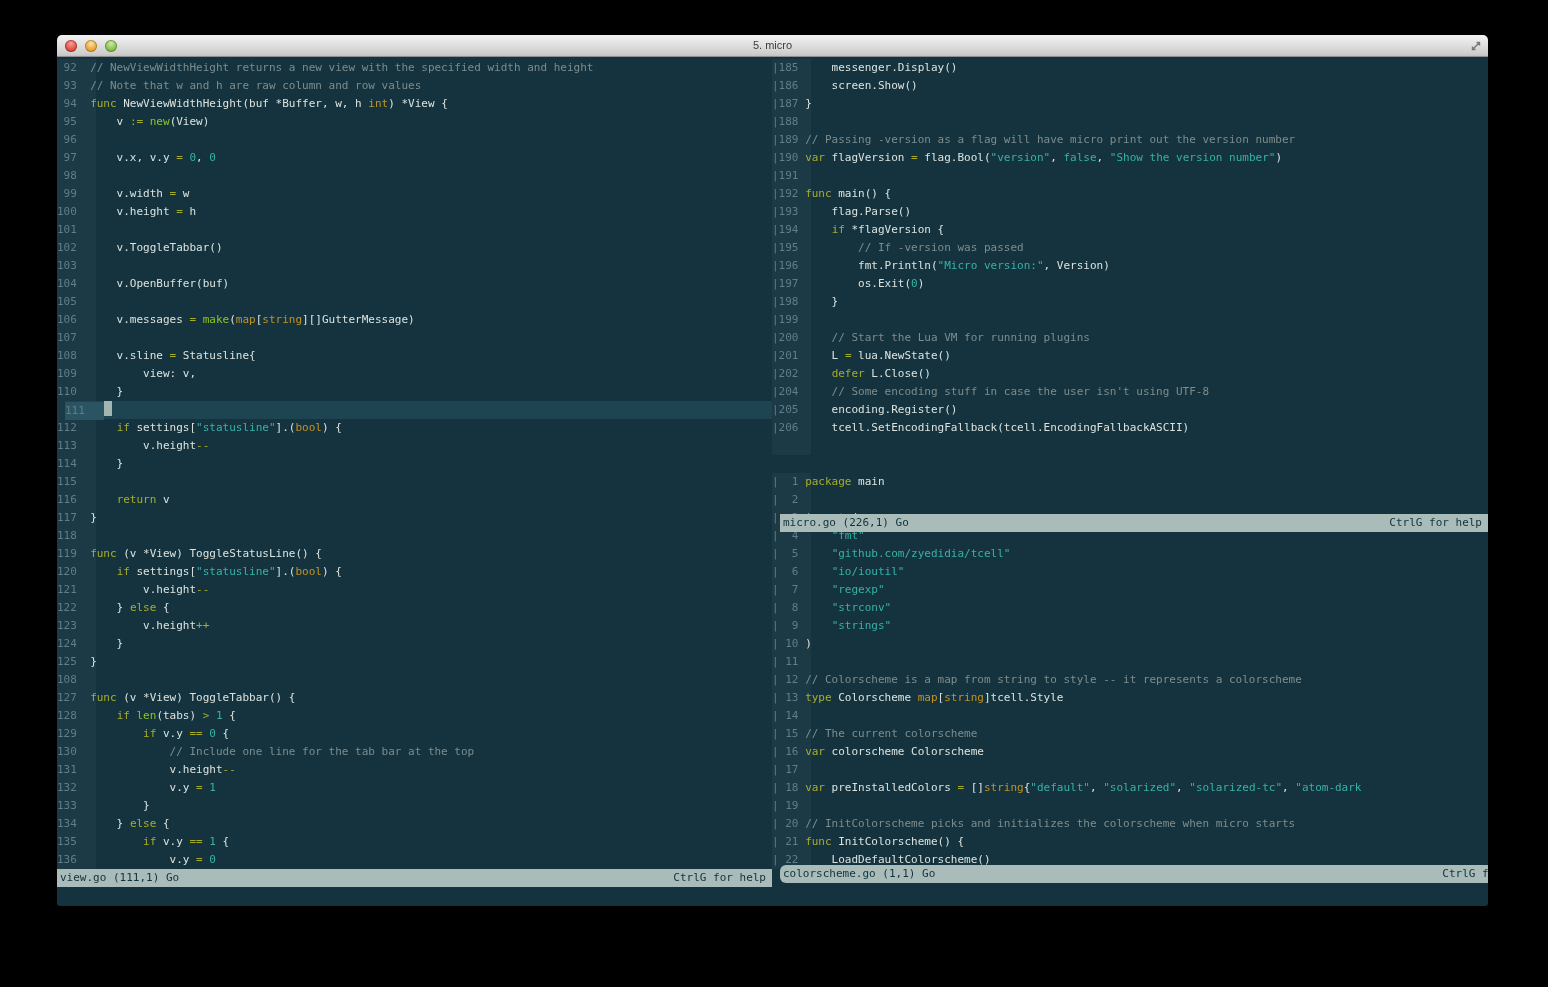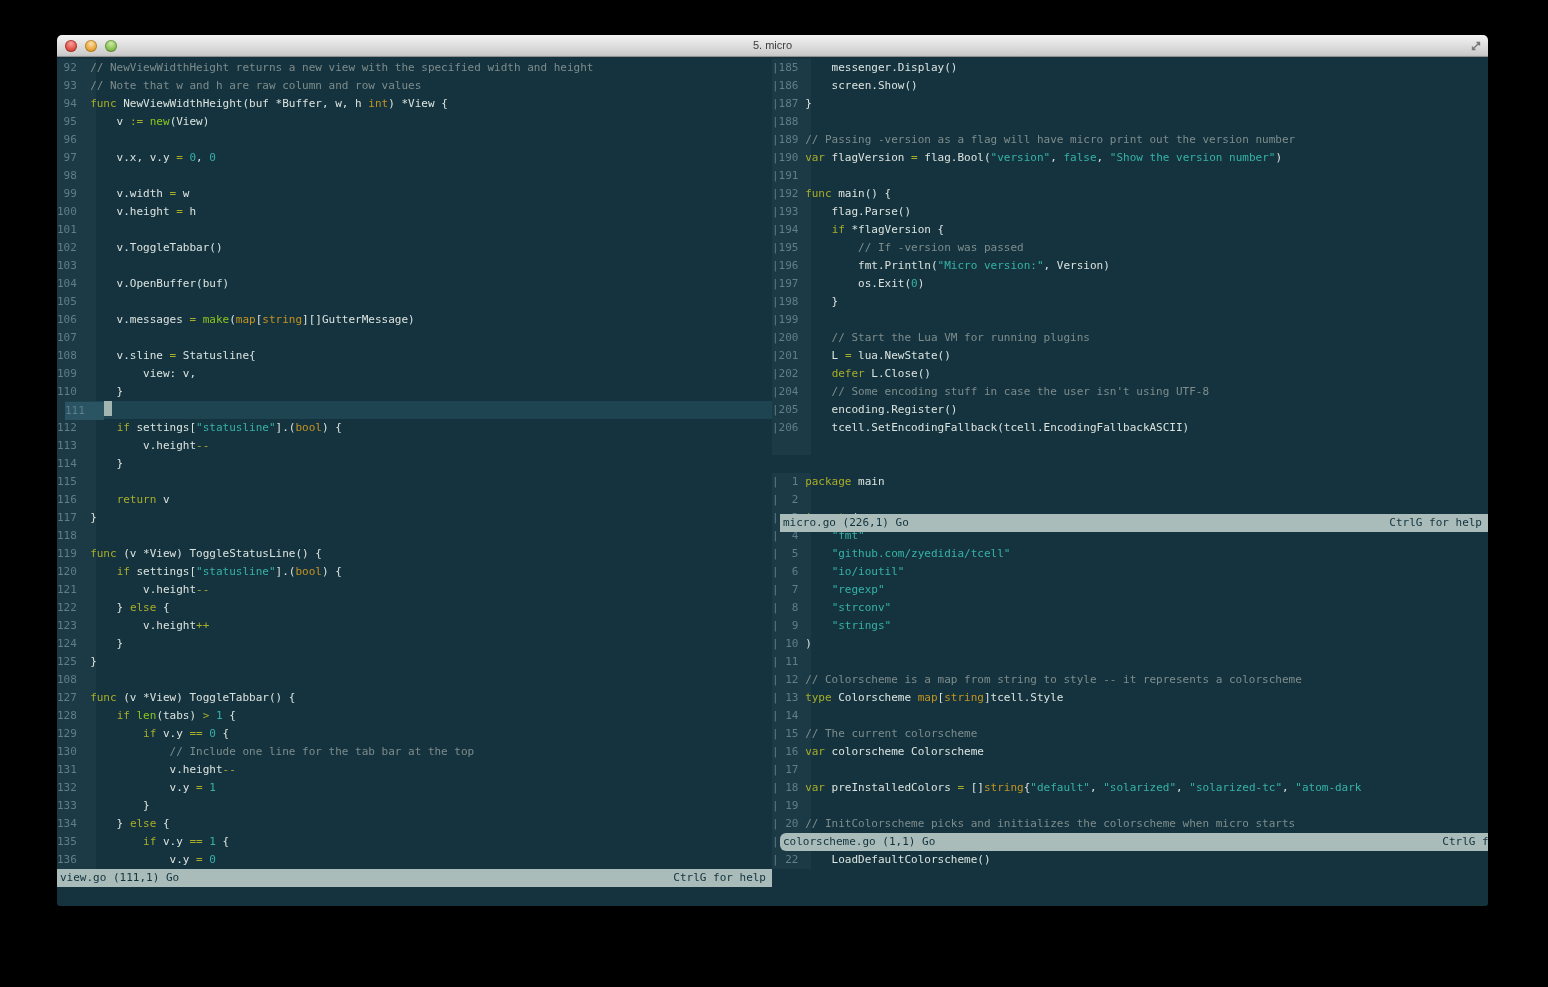--- a/index.html
+++ b/index.html
@@ -166,20 +166,20 @@
     <div class="statusbar" style="left:723px;top:415px;width:708px;margin-top:42px;">
       <span>micro.go (226,1) Go</span>
       <span>CtrlG for help</span>
     </div>
 
     <div class="statusbar" style="left:0;top:812px;width:715px;">
       <span>view.go (111,1) Go</span>
       <span>CtrlG for help</span>
     </div>
 
-    <div class="statusbar" style="left:723px;top:776px;width:761px;border-radius:6px;">
+    <div class="statusbar" style="left:723px;top:808px;width:761px;border-radius:6px;">
       <span>colorscheme.go (1,1) Go</span>
       <span>CtrlG for help</span>
     </div>
 
     <div class="cmdline" style="top:830px;"></div>
   </div>
 </div>
 
 </body></html>

